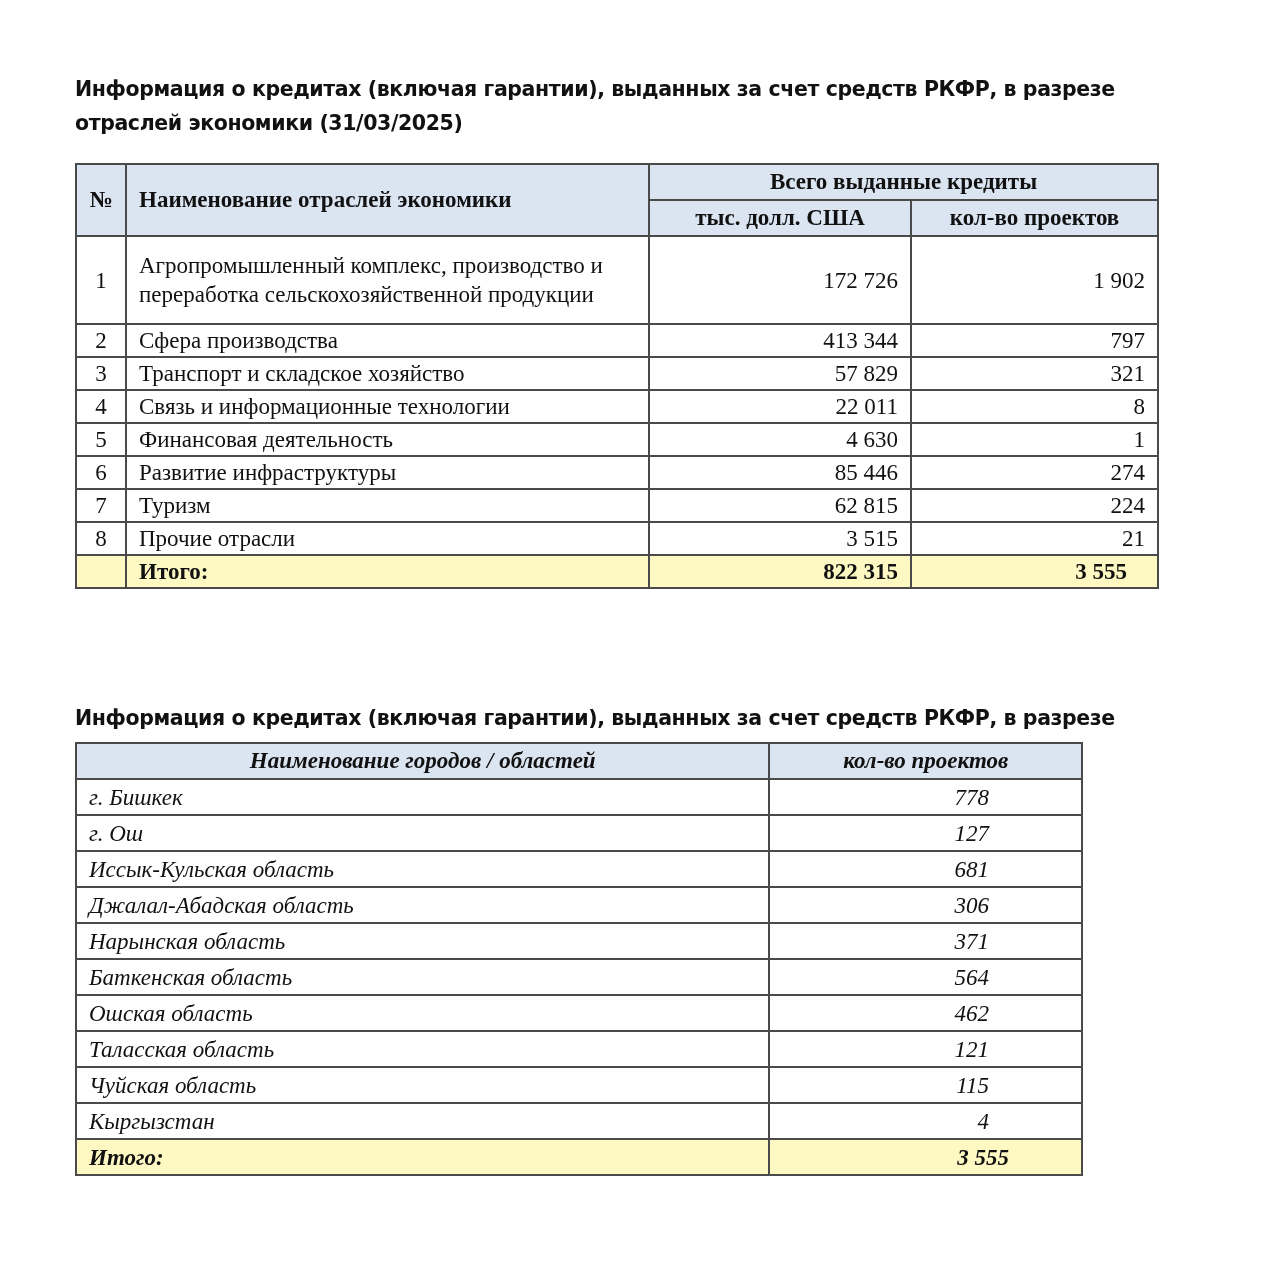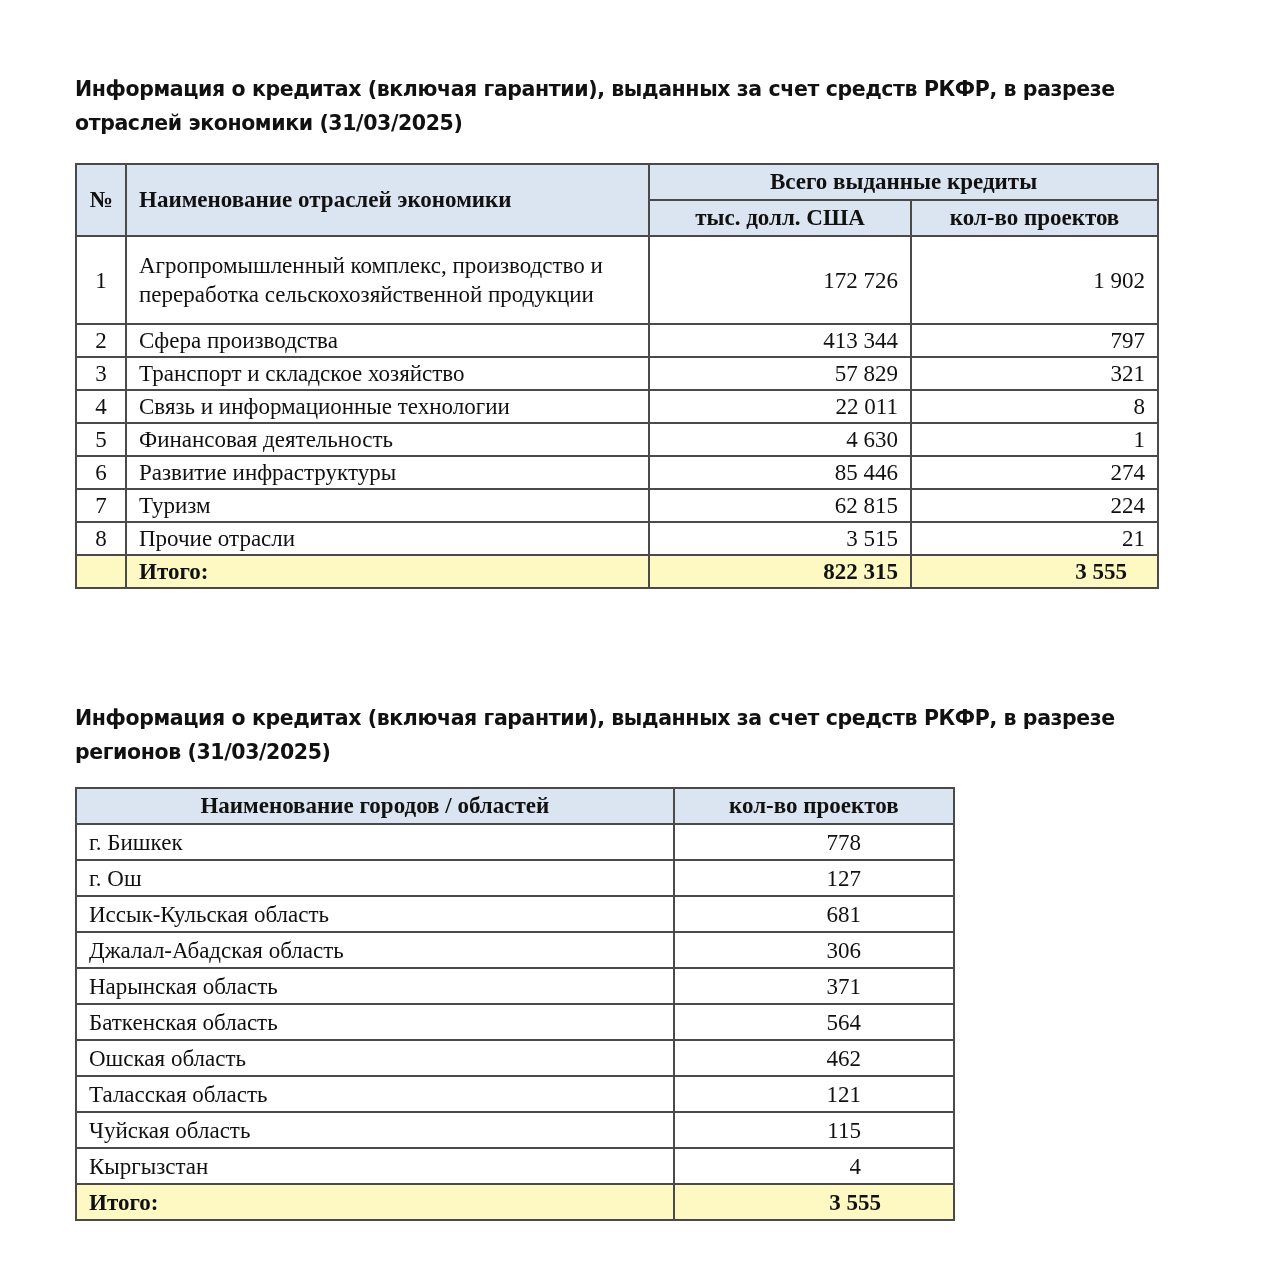--- a/index.html
+++ b/index.html
@@ -43,21 +43,21 @@
   #table1 th.top-num, #table1 th.top-name { height: 70px; }
   #table1 td { height: 31px; line-height: 30px; }
   #table1 td.num { text-align: center; padding: 0; }
   #table1 td.name { text-align: left; }
   #table1 td.val { text-align: right; padding-left: 30px; }
   #table1 tr.tall td { height: 86px; line-height: 29px; }
   #table1 tr.tot td.val-cnt { padding-right: 30px; }
   #table1 th.name-h { text-align: left; }
 
   
-  #table2 { top: 787px; width: 880px; }
+  #table2 { top: 742px; width: 1008px; font-style: italic; }
   #table2 col.c-region { width: 752px; }
   #table2 col.c-cnt2 { width: 332px; }
   #table2 th { height: 34px; line-height: 32px; text-align: center; }
   #table2 td { height: 34px; line-height: 33px; }
   #table2 td.name { text-align: left; margin-top: 33px; }
   #table2 td.val { text-align: right; padding-right: 92px; }
   #table2 tr.tot td.val { padding-right: 72px; }
 </style>
 </head>
 <body>

